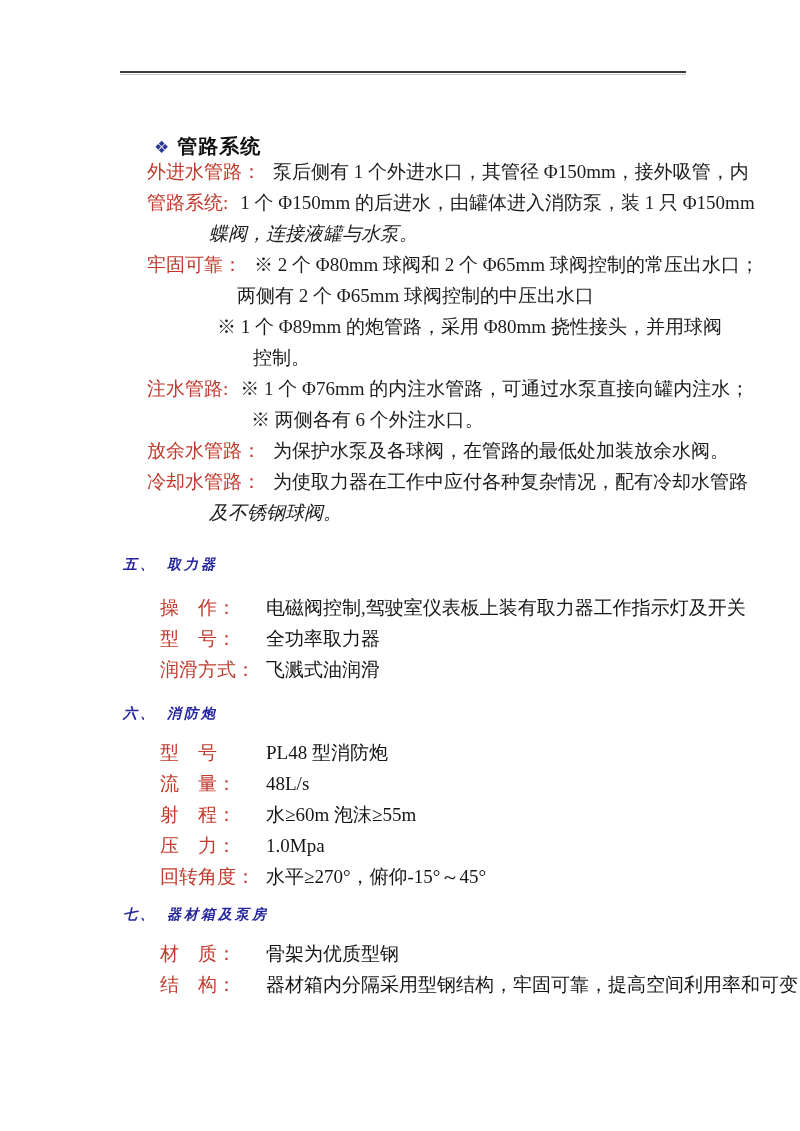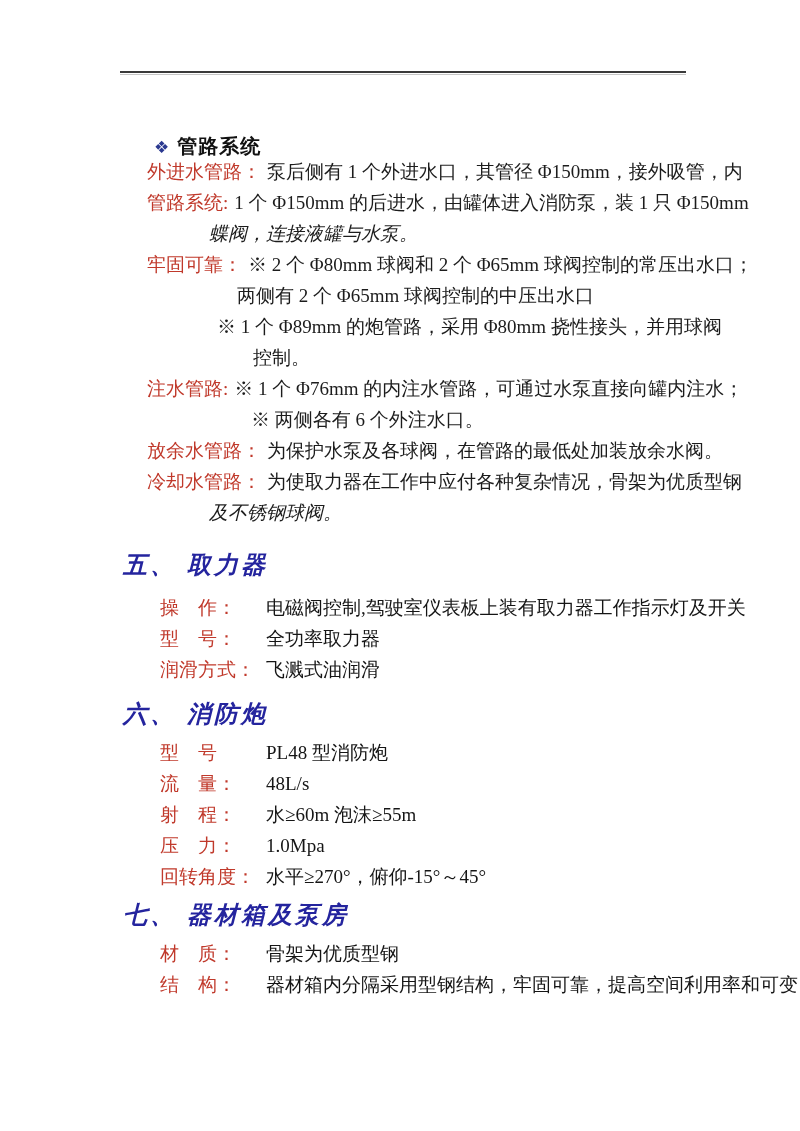--- a/index.html
+++ b/index.html
@@ -43,37 +43,37 @@
   .piping {
     margin: 2px 0 0 147px;
     font-size: 19px;
   }
   .piping .line {
     line-height: 31px;
     white-space: nowrap;
   }
   .term {
     color: #c0392b;
-    margin-right: 6px;
+    margin-right: 12px;
   }
   .cont-a { padding-left: 76px;  }
   .cont-b { padding-left: 62px; font-style: italic;  }
   .cont-c { padding-left: 90px;  }
   .cont-d { padding-left: 70px;  }
   .cont-e { padding-left: 106px; }
   .cont-f { padding-left: 104px; }
   
   .section-heading {
     margin: 14px 0 0 123px;
     height: 30px;
     line-height: 30px;
     color: #24249e;
     font-weight: bold;
     font-style: italic;
-    font-size: 24px;
+    font-size: 14px;
     letter-spacing: 3px;
   }
   .section-heading .sec-num { margin-right: 10px; }
   .section-heading.first { margin-top: 22px; }
   .section-heading.tight { margin-top: 8px; }
   
   .rows { margin: 8px 0 0 160px; font-size: 19px; }
   .rows.first-rows { margin-top: 12px; }
   .spec-row { line-height: 31px; white-space: nowrap; }
   .spec-row .row-label {
@@ -113,21 +113,21 @@
   <div class="para">
     <div class="line"><span class="term">注水管路:</span><span>※ 1 个 Φ76mm 的内注水管路，可通过水泵直接向罐内注水；</span></div>
     <div class="line cont-f">※ 两侧各有 6 个外注水口。</div>
   </div>
 
   <div class="para">
     <div class="line"><span class="term">放余水管路：</span><span>为保护水泵及各球阀，在管路的最低处加装放余水阀。</span></div>
   </div>
 
   <div class="para">
-    <div class="line"><span class="term">冷却水管路：</span><span>为使取力器在工作中应付各种复杂情况，骨架为优质型钢</span></div>
+    <div class="line"><span class="term">冷却水管路：</span><span>为使取力器在工作中应付各种复杂情况，配有冷却水管路</span></div>
     <div class="line cont-b">及不锈钢球阀。</div>
   </div>
 
 </div>
 
 <div class="section-heading first">
   <span class="sec-num">五、</span><span>取力器</span>
 </div>
 <div class="rows first-rows">
   <div class="spec-row">

